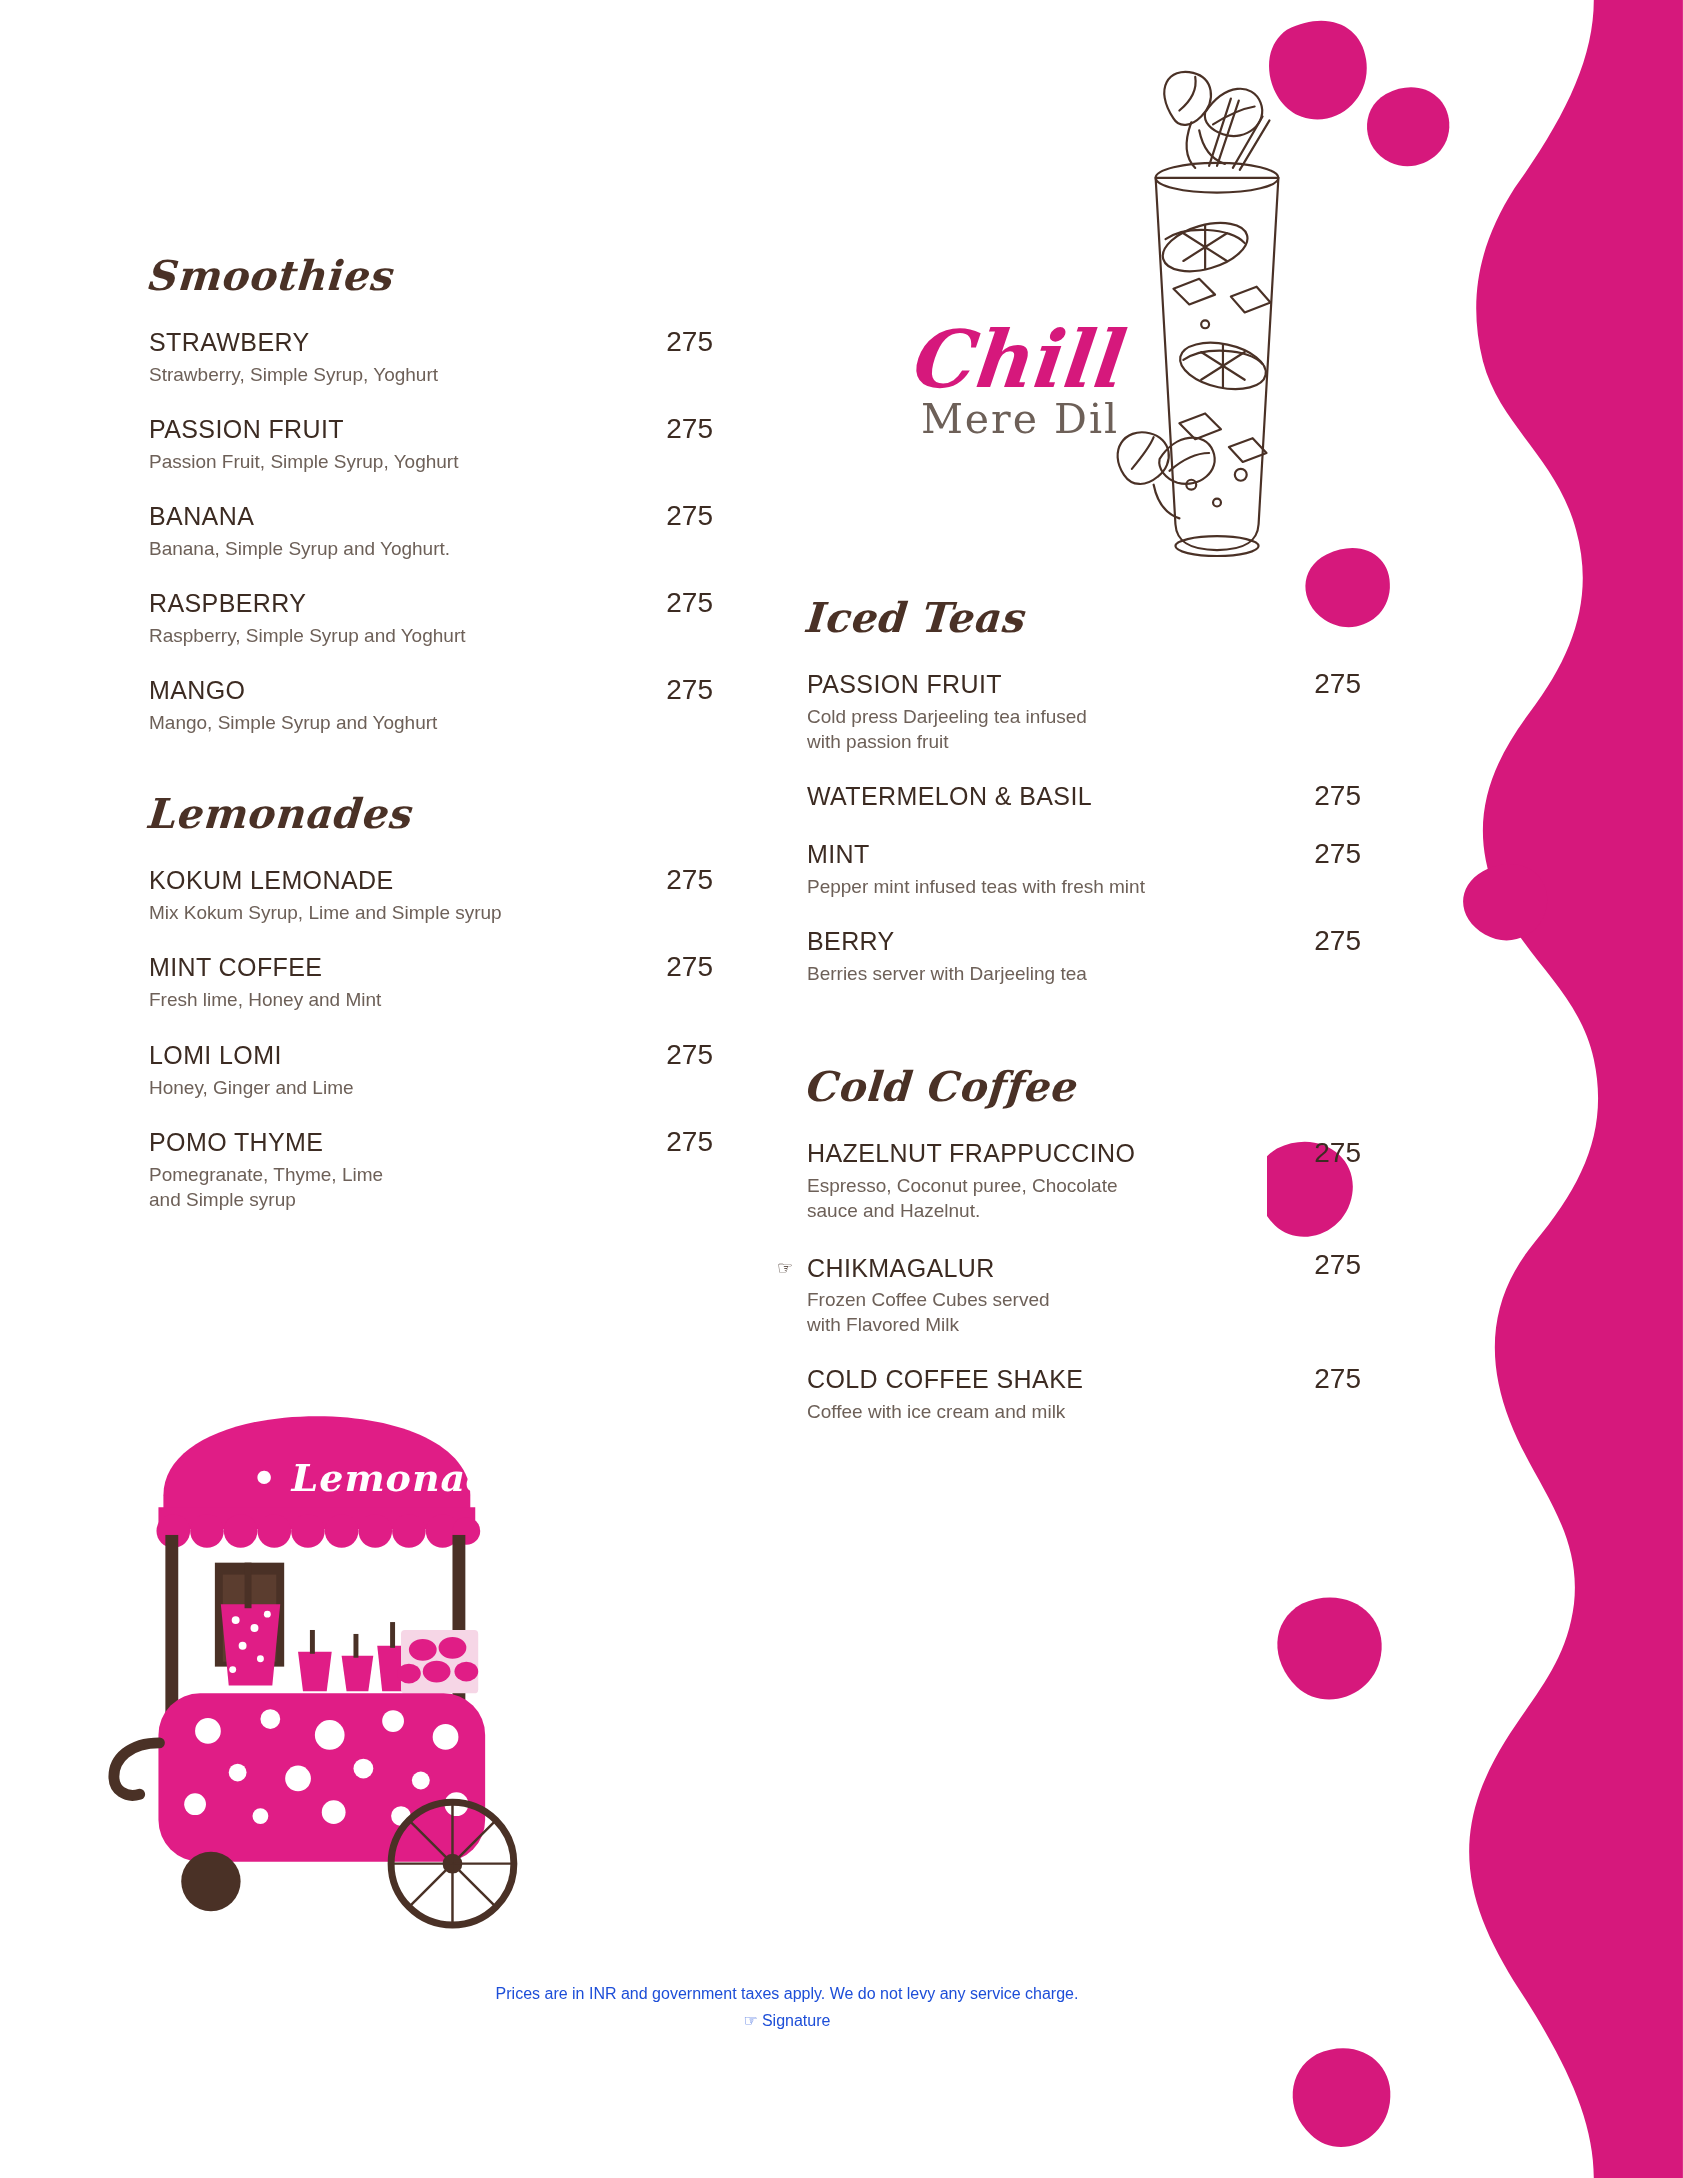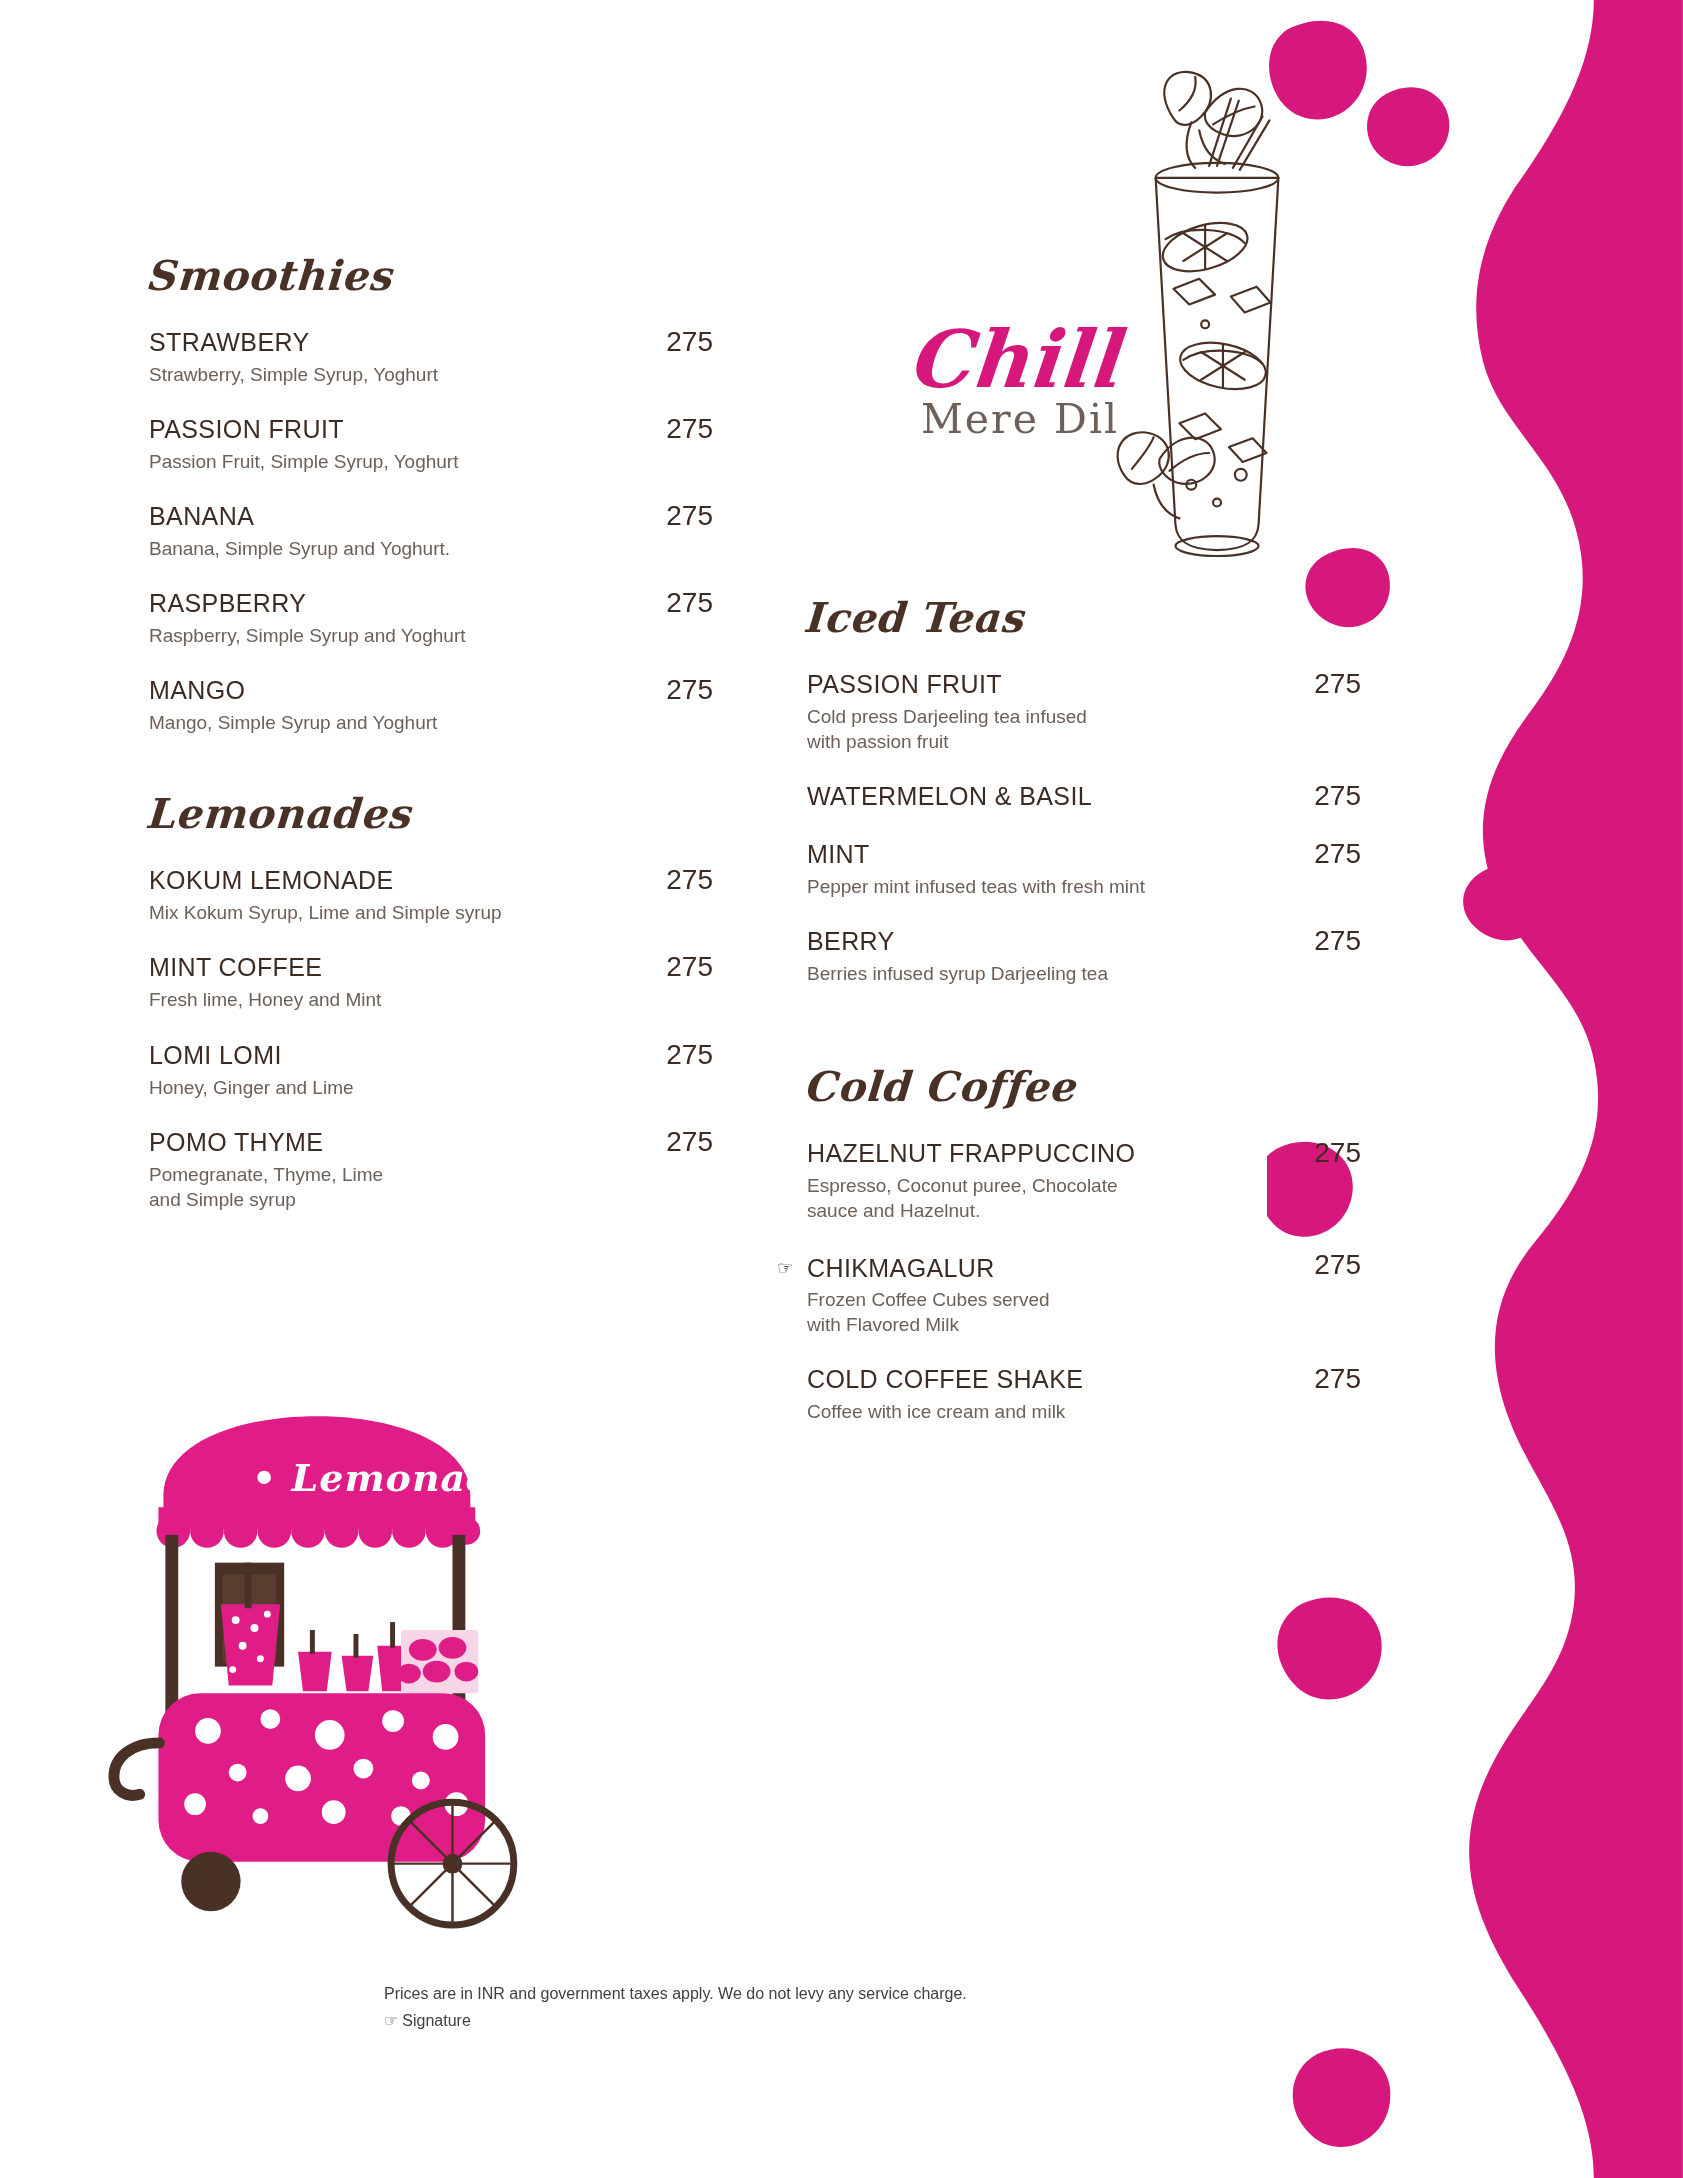--- a/index.html
+++ b/index.html
@@ -147,24 +147,25 @@
     font-weight: bold;
     font-size: 38px;
     color: #ffffff;
     letter-spacing: 1px;
     z-index: 5;
   }
 
   
   .footer {
     position: absolute;
-    left: 384px;
+    left: 376px;
     top: 1980px;
     width: 822px;
-    color: #404040;
+    text-align: center;
+    color: #1d4ed8;
   }
   .footer-line { font-size: 16px; line-height: 1.7; }
   .footer-sig { font-size: 16px; line-height: 1.7; }
   .footer-sig .sig-glyph { margin-right: 4px; }
 </style>
 </head>
 <body>
 
 <div class="page">
 
@@ -349,21 +350,21 @@
           <span class="item-price">275</span>
         </div>
         <div class="item-desc">Pepper mint infused teas with fresh mint</div>
       </div>
       <div class="item">
         <div class="item-head">
           <span class="item-name">BERRY</span>
           <span class="leader"></span>
           <span class="item-price">275</span>
         </div>
-        <div class="item-desc">Berries infused syrup Darjeeling tea</div>
+        <div class="item-desc">Berries server with Darjeeling tea</div>
       </div>
     </div>
 
     <h2 class="section-title second" style="margin-top:77px">Cold Coffee</h2>
     <div>
       <div class="item">
         <div class="item-head">
           <span class="item-name">HAZELNUT FRAPPUCCINO</span>
           <span class="leader"></span>
           <span class="item-price">275</span>

